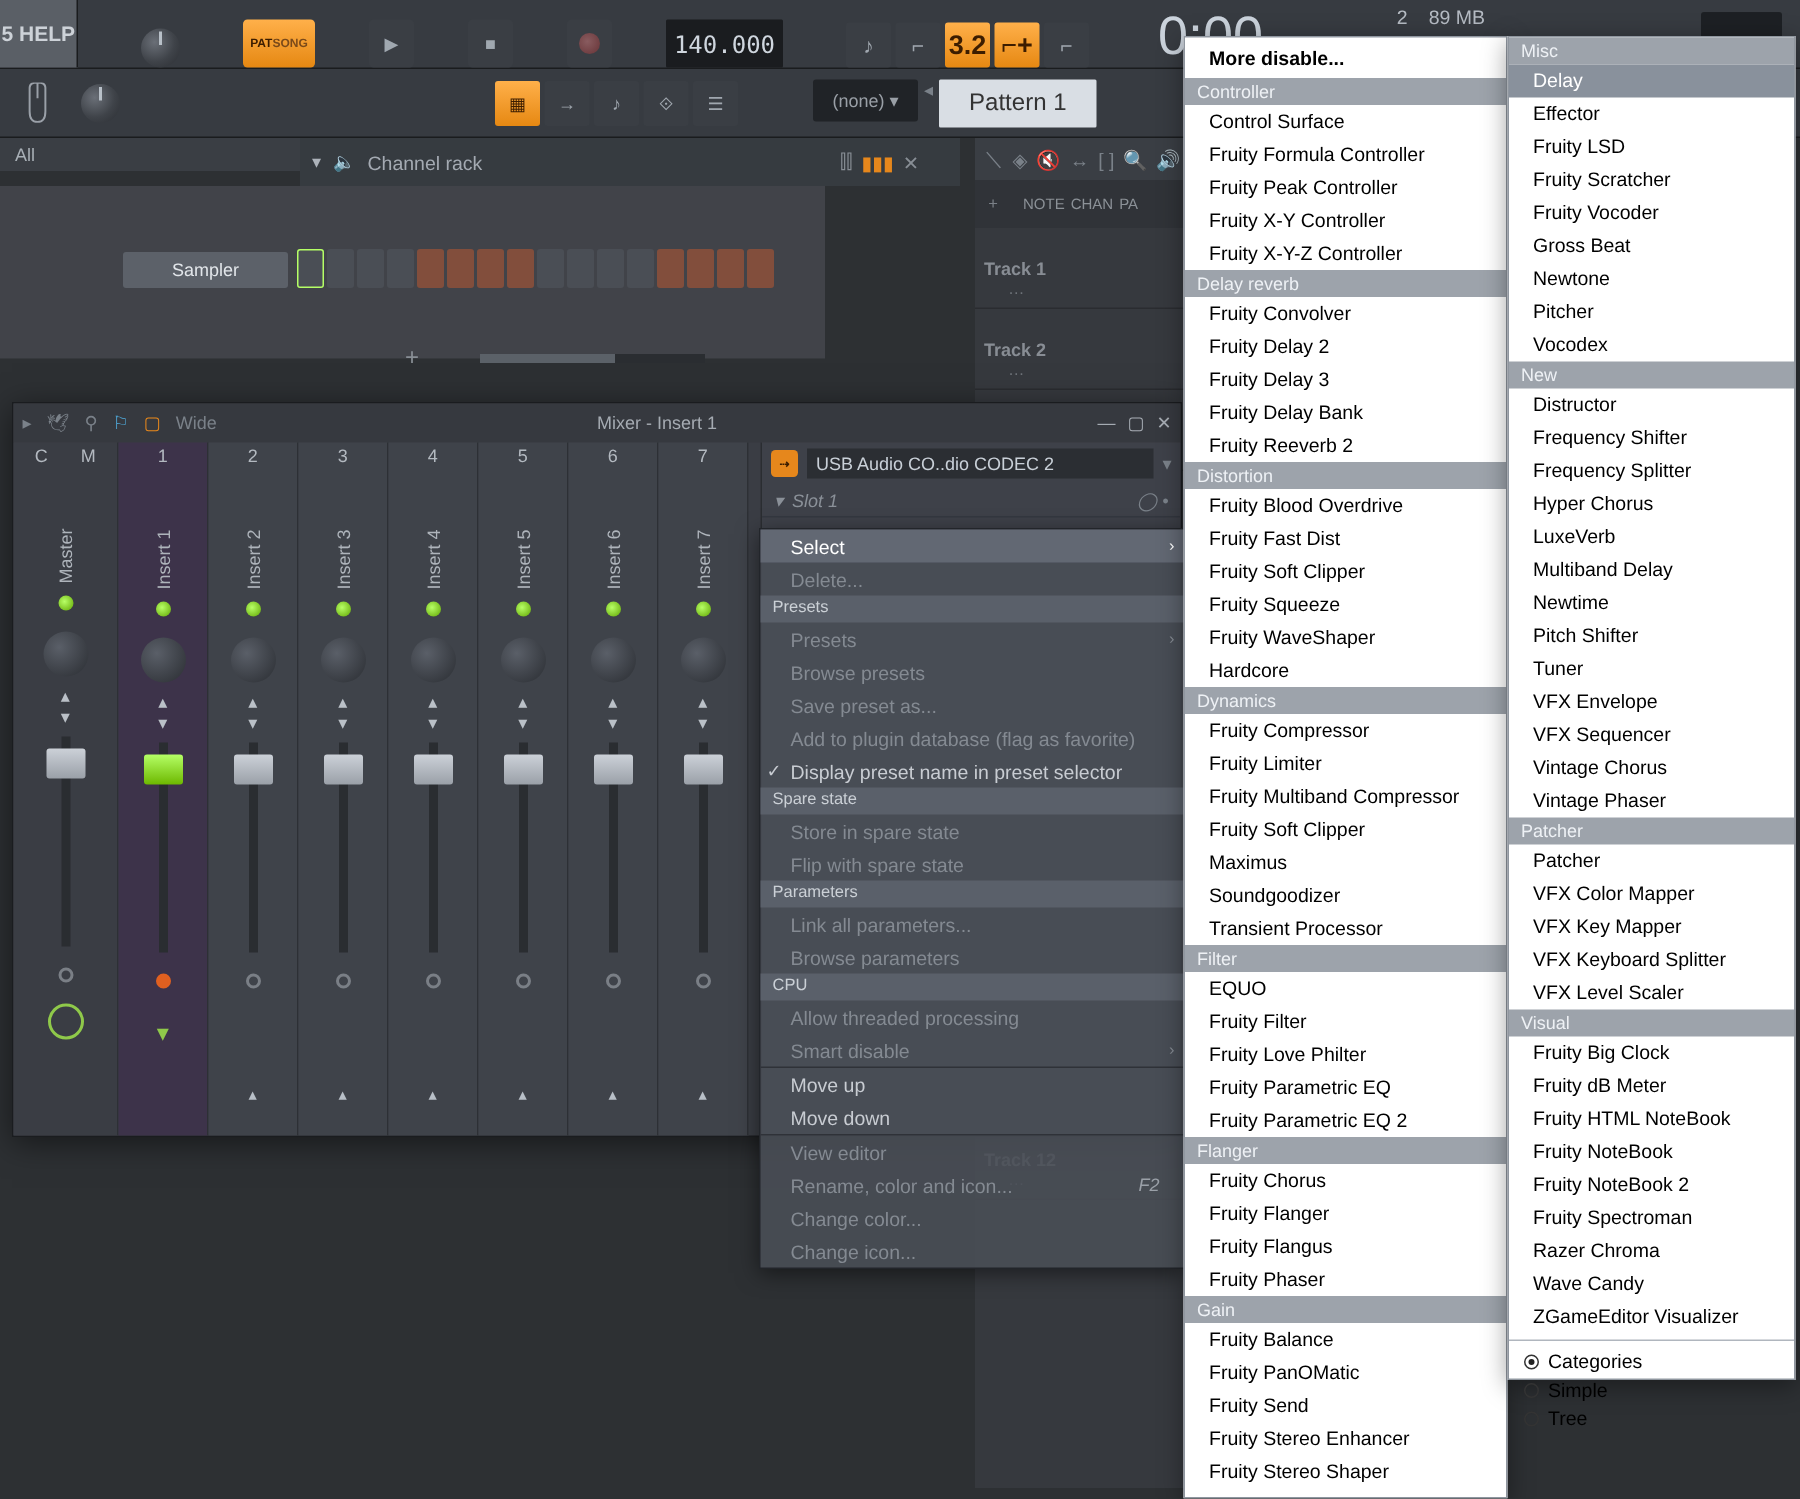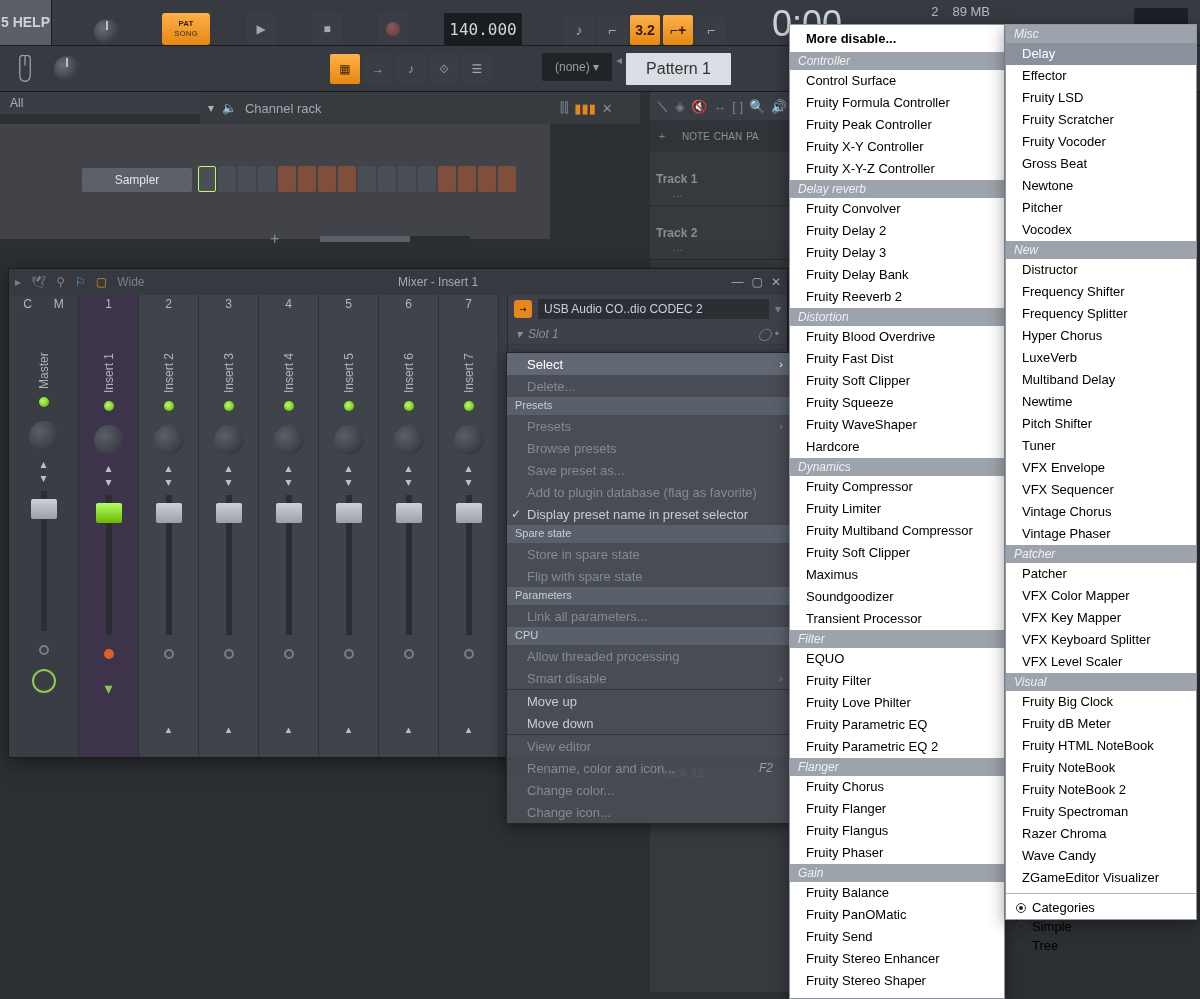--- a/index.html
+++ b/index.html
@@ -4,30 +4,30 @@
 <style>
 * { margin:0; padding:0; box-sizing:border-box; font-family:"Segoe UI",Arial,sans-serif; user-select:none; }
 body { width:1200px; height:999px; background:#2d3033; overflow:hidden; position:relative; color:#a8afb6; font-size:12px; }
 
 
 .top-toolbar { height:46px; background:#373b41; display:flex; align-items:flex-end; padding-left:0; border-bottom:1px solid #1a1c1e;gap:36px; }
 .help-btn { width:52px; height:46px; background:#5a5f66; color:#cdd2d8; font-size:14px; font-weight:600; display:flex; align-items:center; justify-content:center; border-right:1px solid #1a1c1e; }
 .toolbar-knob-group { display:flex; align-items:center; padding:0 6px; gap:4px; }
 .knob-circle { width:26px; height:26px; border-radius:50%; background:radial-gradient(circle at 35% 35%,#6a6f77 0%,#3f4349 55%,#2b2e33 100%); position:relative; }
 .knob-circle::after { content:""; position:absolute; left:48%; top:2px; width:2px; height:9px; background:#b8c0c8; }
-.pat-switch { width:48px; height:32px; background:linear-gradient(#ffb04a,#e68812); border-radius:3px; display:flex; flex-direction:column; align-items:center; justify-content:center; font-size:8px; font-weight:700; color:#3c1d00; }
+.pat-switch { width:48px; height:32px; background:linear-gradient(#ffb04a,#e68812); border-radius:3px; display:flex; flex-direction:row; align-items:center; justify-content:center; font-size:8px; font-weight:700; color:#3c1d00; }
 .pat-switch .line { line-height:10px; }
 .pat-switch .line.song { color:#7a4a1a; }
 .transport-btn { width:30px; height:32px; border-radius:3px; background:#3a3e44; display:flex; align-items:center; justify-content:center; color:#a0a8b0; }
 .record-btn { width:30px; height:32px; border-radius:3px; background:#3a3e44; display:flex; align-items:center; justify-content:center; }
 .record-btn .dot { width:14px; height:14px; border-radius:50%; background:radial-gradient(circle at 40% 40%,#ff8888,#aa2222); opacity:.4; }
 .tempo-box { width:78px; height:32px; background:#1a1c1f; color:#cfd6de; font-family:Consolas,monospace; font-size:16px; display:flex; align-items:center; justify-content:center; border-radius:1px; }
 .tool-icons { display:flex; gap:3px; margin-left:6px; }
 .tool-icon { width:30px; height:30px; background:#3a3e44; border-radius:2px; display:flex; align-items:center; justify-content:center; font-size:14px; color:#a0a7af; }
-.tool-icon.orange { background:linear-gradient(#ffb04a,#e68812); color:#3c1d00; font-weight:700; font-size:14px; }
+.tool-icon.orange { background:linear-gradient(#ffb04a,#e68812); color:#3c1d00; font-weight:700; font-size:18px; }
 .time-display { margin-left:10px; font-family:Consolas,monospace; font-size:36px; color:#cbd3dc; display:flex; align-items:baseline; }
 .time-small { font-size:14px; margin-left:2px; }
 .time-label { font-size:8px; color:#7e858c; margin-left:4px; }
 .top-right-stats { position:absolute; right:210px; top:4px; color:#b5bbc3; font-family:Consolas,monospace; font-size:13px; display:flex; gap:14px; }
 .top-right-mini { position:absolute; right:12px; top:8px; display:flex; gap:6px; }
 .mini-wave { width:54px; height:22px; background:#1d2024; border-radius:2px; }
 
 
 .second-toolbar { height:46px; background:#373b41; display:flex; align-items:center; padding-left:4px; border-bottom:1px solid #1a1c1e; }
 .mouse-icon { width:22px; height:28px; margin-left:10px; }
@@ -101,21 +101,21 @@
 .ctxmenu .item.disabled { color:#848a92; }
 .ctxmenu .item .arrow { position:absolute; right:6px; font-size:11px; }
 .ctxmenu .item .check { position:absolute; left:4px; font-size:12px; }
 .ctxmenu .item .kbd { position:absolute; right:16px; font-style:italic; color:#9aa0a8; font-size:12px; }
 .ctxmenu .header-row { height:18px; background:rgba(94,100,110,.85); color:#cbd0d6; font-size:11px; padding:2px 8px; }
 .ctxmenu .sep { height:1px; background:#2f3238; }
 
 
 .plugin-col { position:absolute; background:#fff; color:#000; font-size:13px; border:1px solid #8f969f; box-shadow:0 4px 16px rgba(0,0,0,.4); }
 .plugin-col .more-plugins { padding:6px 16px; font-weight:600; color:#000; }
-.plugin-col .cat { background:#9da3ab; color:#eef1f5; padding:2px 8px; font-size:12px;font-style:italic; }
+.plugin-col .cat { background:#9da3ab; color:#eef1f5; padding:2px 8px; font-size:12px; }
 .plugin-col .pi { padding:2px 16px; line-height:18px; cursor:default; }
 .plugin-col .pi.highlight { background:#89919c; color:#fff; }
 .plugin-col .radio-row { padding:2px 10px; display:flex; align-items:center; gap:6px; }
 .plugin-col .radio-dot { width:10px; height:10px; border-radius:50%; border:1px solid #333; position:relative; }
 .plugin-col .radio-dot.on::after { content:""; position:absolute; inset:2px; border-radius:50%; background:#222; }
 
 .col-left { left:789px; top:24px; width:216px; height:975px; }
 .col-right { left:1005px; top:24px; width:192px; height:896px; }
 
 </style>
@@ -470,20 +470,23 @@
   <div class="header-row">Spare state</div>
   <div class="item disabled">
       <span>Store in spare state</span>
     </div>
   <div class="item disabled">
       <span>Flip with spare state</span>
     </div>
   <div class="header-row">Parameters</div>
   <div class="item disabled">
       <span>Link all parameters...</span>
+    </div>
+  <div class="item disabled">
+      <span>Browse parameters</span>
     </div>
   <div class="header-row">CPU</div>
   <div class="item disabled">
       <span>Allow threaded processing</span>
     </div>
   <div class="item disabled">
       <span>Smart disable</span>
       <span class="arrow">›</span>
     </div>
   <div class="sep"></div>

